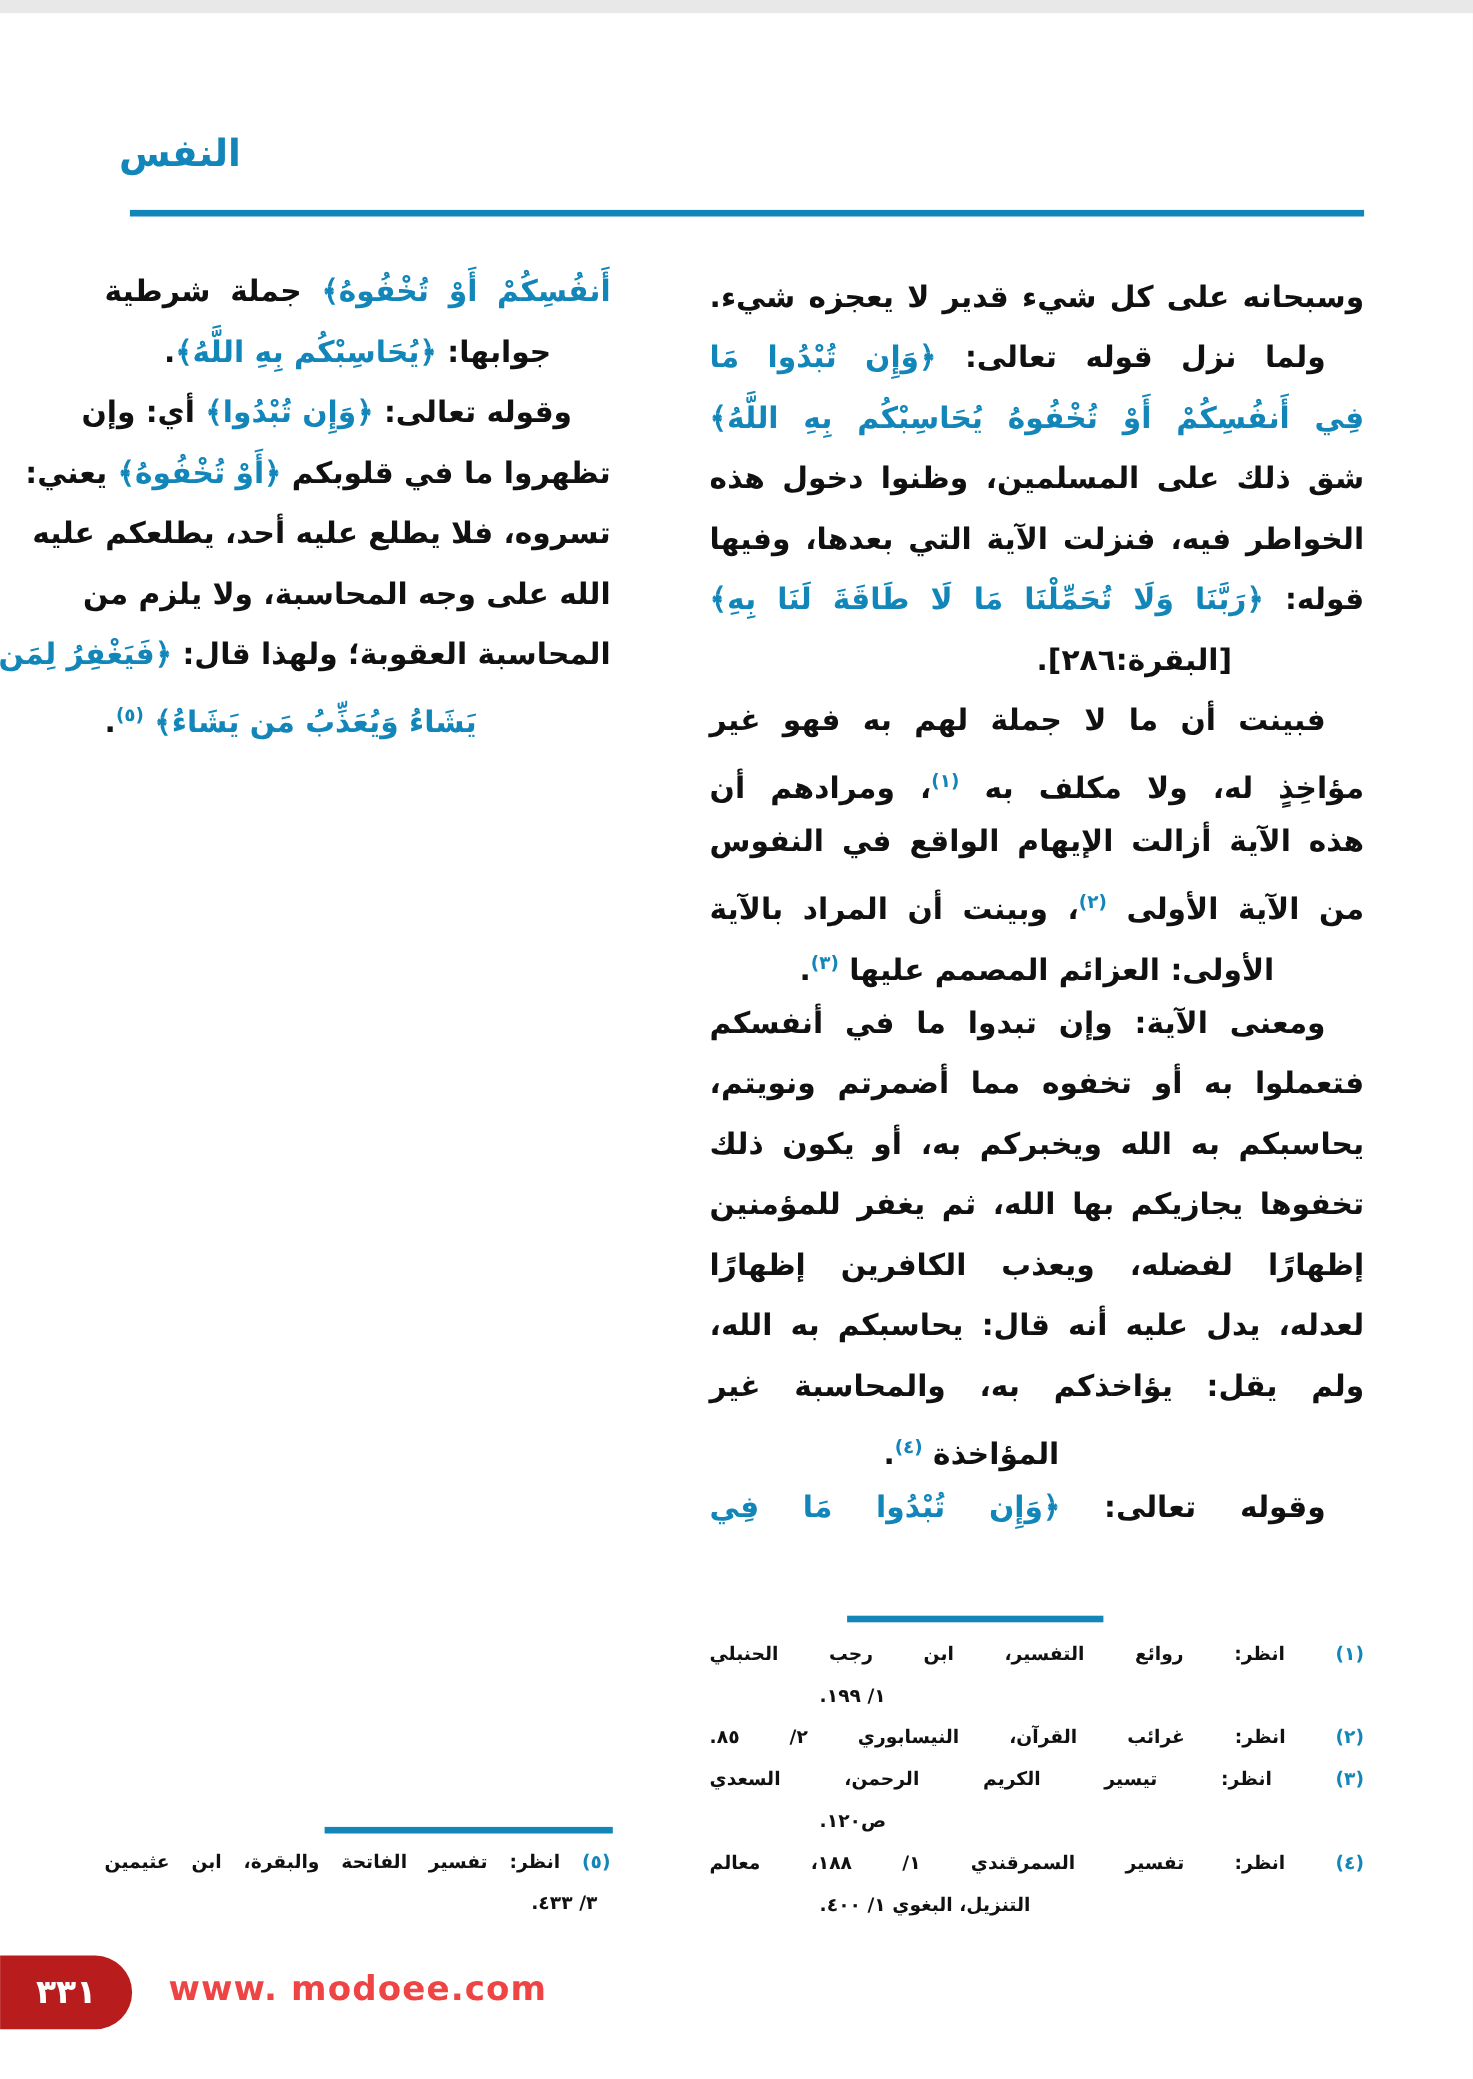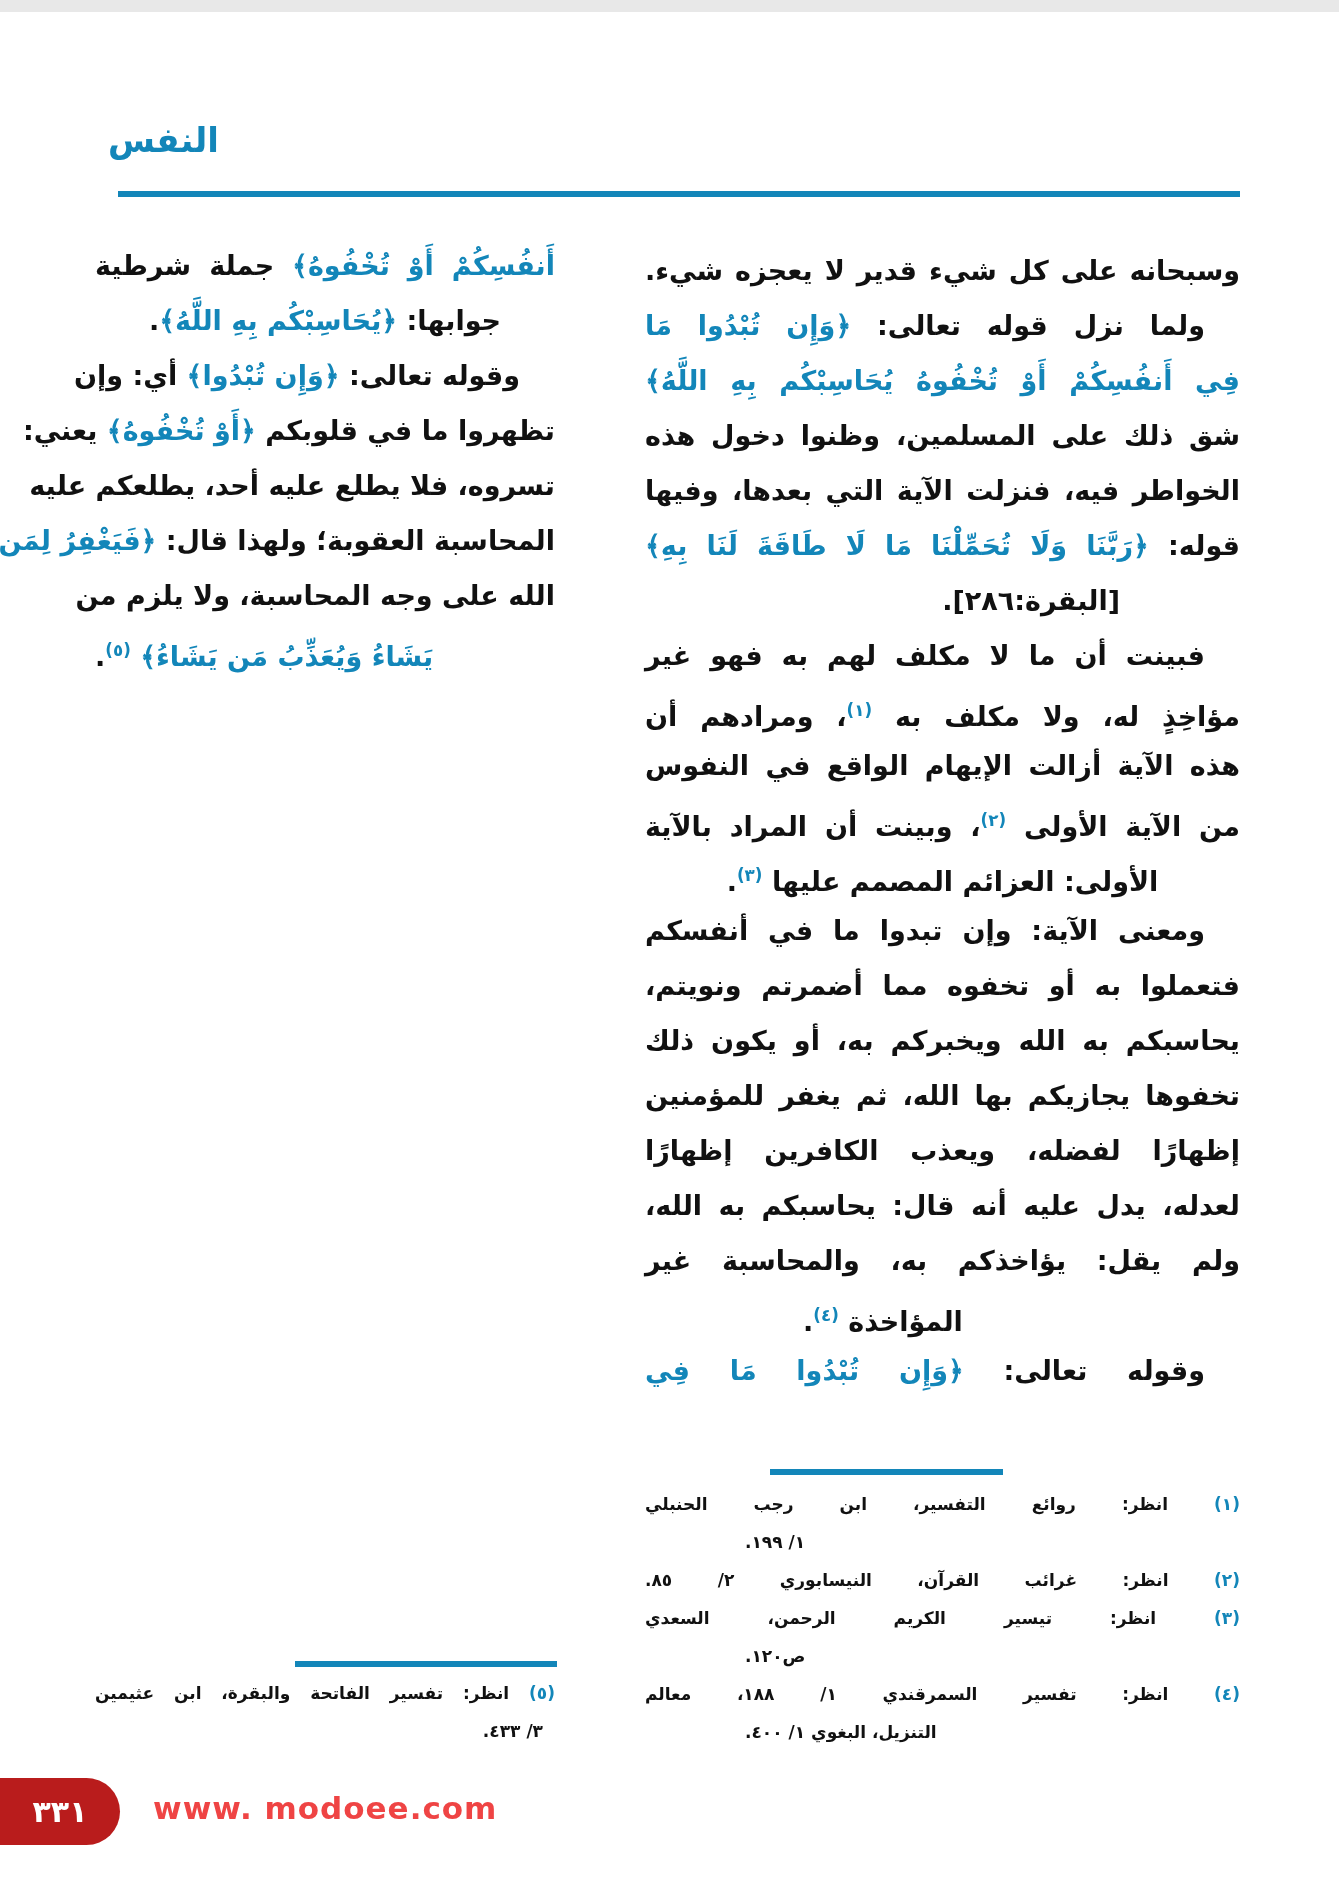--- a/index.html
+++ b/index.html
@@ -77,43 +77,43 @@
   <div class="hdr-rule"></div>
 
   <div class="col col-right">
       <div class="line"><span class="sg-n">وسبحانه على كل شيء قدير لا يعجزه شيء.</span></div>
       <div class="line indent"><span class="sg-n">ولما نزل قوله تعالى: </span><span class="sg-q">﴿وَإِن تُبْدُوا مَا</span></div>
       <div class="line"><span class="sg-q">فِي أَنفُسِكُمْ أَوْ تُخْفُوهُ يُحَاسِبْكُم بِهِ اللَّهُ﴾</span></div>
       <div class="line"><span class="sg-n">شق ذلك على المسلمين، وظنوا دخول هذه</span></div>
       <div class="line"><span class="sg-n">الخواطر فيه، فنزلت الآية التي بعدها، وفيها</span></div>
       <div class="line"><span class="sg-n">قوله: </span><span class="sg-q">﴿رَبَّنَا وَلَا تُحَمِّلْنَا مَا لَا طَاقَةَ لَنَا بِهِ﴾</span></div>
       <div class="line cite"><span class="sg-n">[البقرة:٢٨٦].</span></div>
-      <div class="line indent"><span class="sg-n">فبينت أن ما لا مكلف لهم به فهو غير</span></div>
+      <div class="line indent"><span class="sg-n">فبينت أن ما لا جملة لهم به فهو غير</span></div>
       <div class="line"><span class="sg-n">مؤاخِذٍ له، ولا مكلف به </span><span class="sg-f">(١)</span><span class="sg-n">، ومرادهم أن</span></div>
       <div class="line"><span class="sg-n">هذه الآية أزالت الإيهام الواقع في النفوس</span></div>
       <div class="line"><span class="sg-n">من الآية الأولى </span><span class="sg-f">(٢)</span><span class="sg-n">، وبينت أن المراد بالآية</span></div>
       <div class="line center"><span class="sg-n">الأولى: العزائم المصمم عليها </span><span class="sg-f">(٣)</span><span class="sg-n">.</span></div>
       <div class="line indent"><span class="sg-n">ومعنى الآية: وإن تبدوا ما في أنفسكم</span></div>
       <div class="line"><span class="sg-n">فتعملوا به أو تخفوه مما أضمرتم ونويتم،</span></div>
       <div class="line"><span class="sg-n">يحاسبكم به الله ويخبركم به، أو يكون ذلك</span></div>
       <div class="line"><span class="sg-n">تخفوها يجازيكم بها الله، ثم يغفر للمؤمنين</span></div>
       <div class="line"><span class="sg-n">إظهارًا لفضله، ويعذب الكافرين إظهارًا</span></div>
       <div class="line"><span class="sg-n">لعدله، يدل عليه أنه قال: يحاسبكم به الله،</span></div>
       <div class="line"><span class="sg-n">ولم يقل: يؤاخذكم به، والمحاسبة غير</span></div>
       <div class="line endleft"><span class="sg-n">المؤاخذة </span><span class="sg-f">(٤)</span><span class="sg-n">.</span></div>
       <div class="line indent"><span class="sg-n">وقوله تعالى: </span><span class="sg-q">﴿وَإِن تُبْدُوا مَا فِي</span></div>
     </div>
   <div class="col col-left">
       <div class="line"><span class="sg-q">أَنفُسِكُمْ أَوْ تُخْفُوهُ﴾</span><span class="sg-n"> جملة شرطية</span></div>
       <div class="line center"><span class="sg-n">جوابها: </span><span class="sg-q">﴿يُحَاسِبْكُم بِهِ اللَّهُ﴾</span><span class="sg-n">.</span></div>
       <div class="line indent"><span class="sg-n">وقوله تعالى: </span><span class="sg-q">﴿وَإِن تُبْدُوا﴾</span><span class="sg-n"> أي: وإن</span></div>
       <div class="line"><span class="sg-n">تظهروا ما في قلوبكم </span><span class="sg-q">﴿أَوْ تُخْفُوهُ﴾</span><span class="sg-n"> يعني:</span></div>
       <div class="line"><span class="sg-n">تسروه، فلا يطلع عليه أحد، يطلعكم عليه</span></div>
+      <div class="line"><span class="sg-n">الله على وجه المحاسبة، ولا يلزم من</span></div>
       <div class="line"><span class="sg-n">المحاسبة العقوبة؛ ولهذا قال: </span><span class="sg-q">﴿فَيَغْفِرُ لِمَن</span></div>
-      <div class="line"><span class="sg-n">الله على وجه المحاسبة، ولا يلزم من</span></div>
       <div class="line endleft0"><span class="sg-q">يَشَاءُ وَيُعَذِّبُ مَن يَشَاءُ﴾ </span><span class="sg-f">(٥)</span><span class="sg-n">.</span></div>
     </div>
 
   <div class="fn-sep fn-sep-right"></div>
   <div class="fn fn-right">
       <div class="line"><span class="sg-m">(١) </span><span class="sg-n">انظر: روائع التفسير، ابن رجب الحنبلي</span></div>
       <div class="line cont"><span class="sg-n">١/ ١٩٩.</span></div>
       <div class="line"><span class="sg-m">(٢) </span><span class="sg-n">انظر: غرائب القرآن، النيسابوري ٢/ ٨٥.</span></div>
       <div class="line"><span class="sg-m">(٣) </span><span class="sg-n">انظر: تيسير الكريم الرحمن، السعدي</span></div>
       <div class="line cont"><span class="sg-n">ص١٢٠.</span></div>

